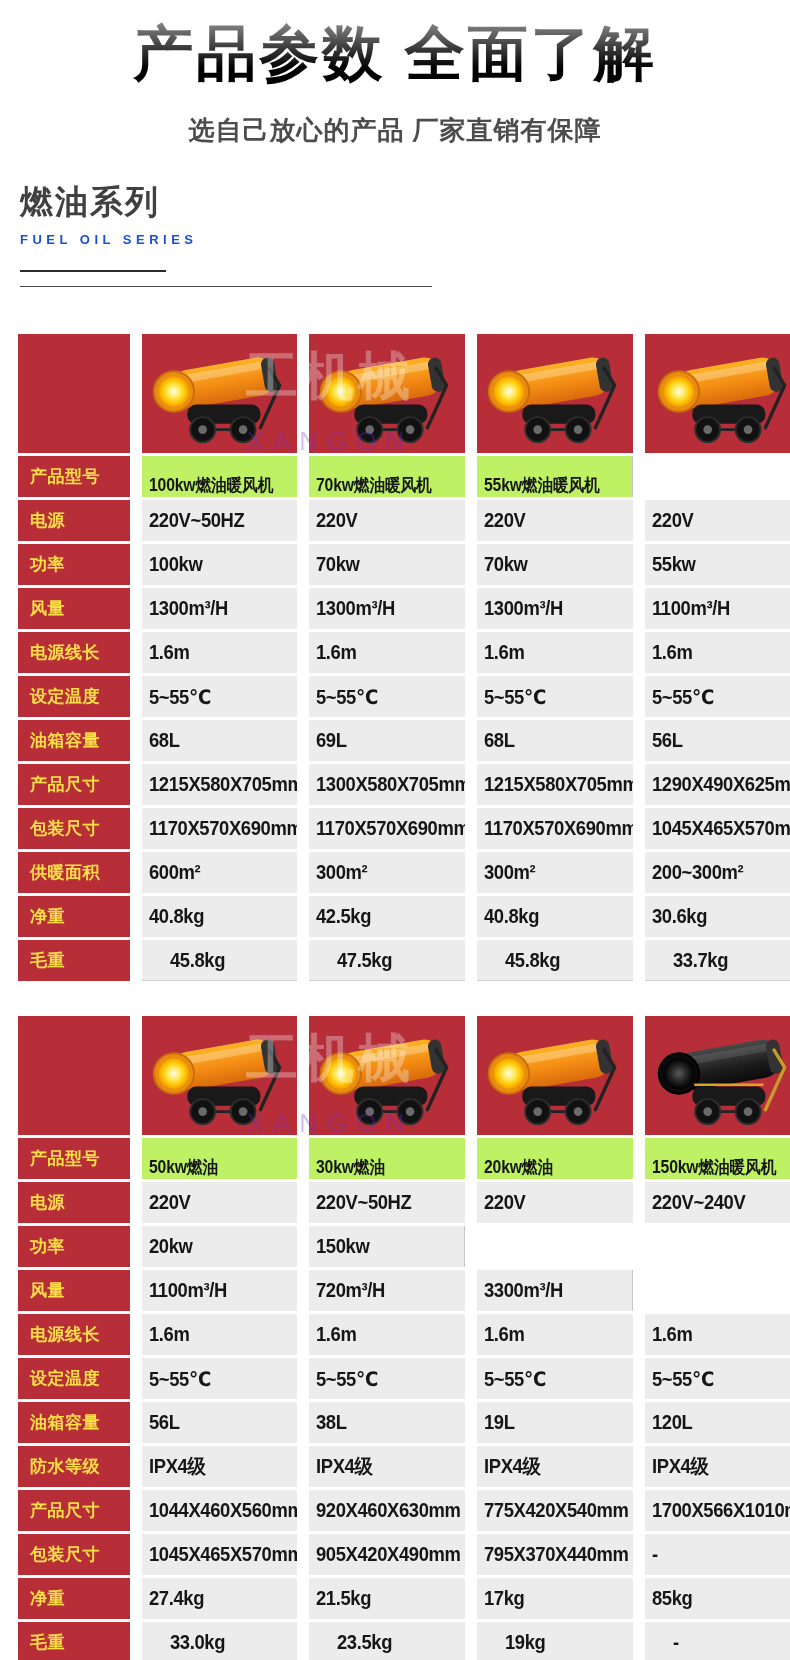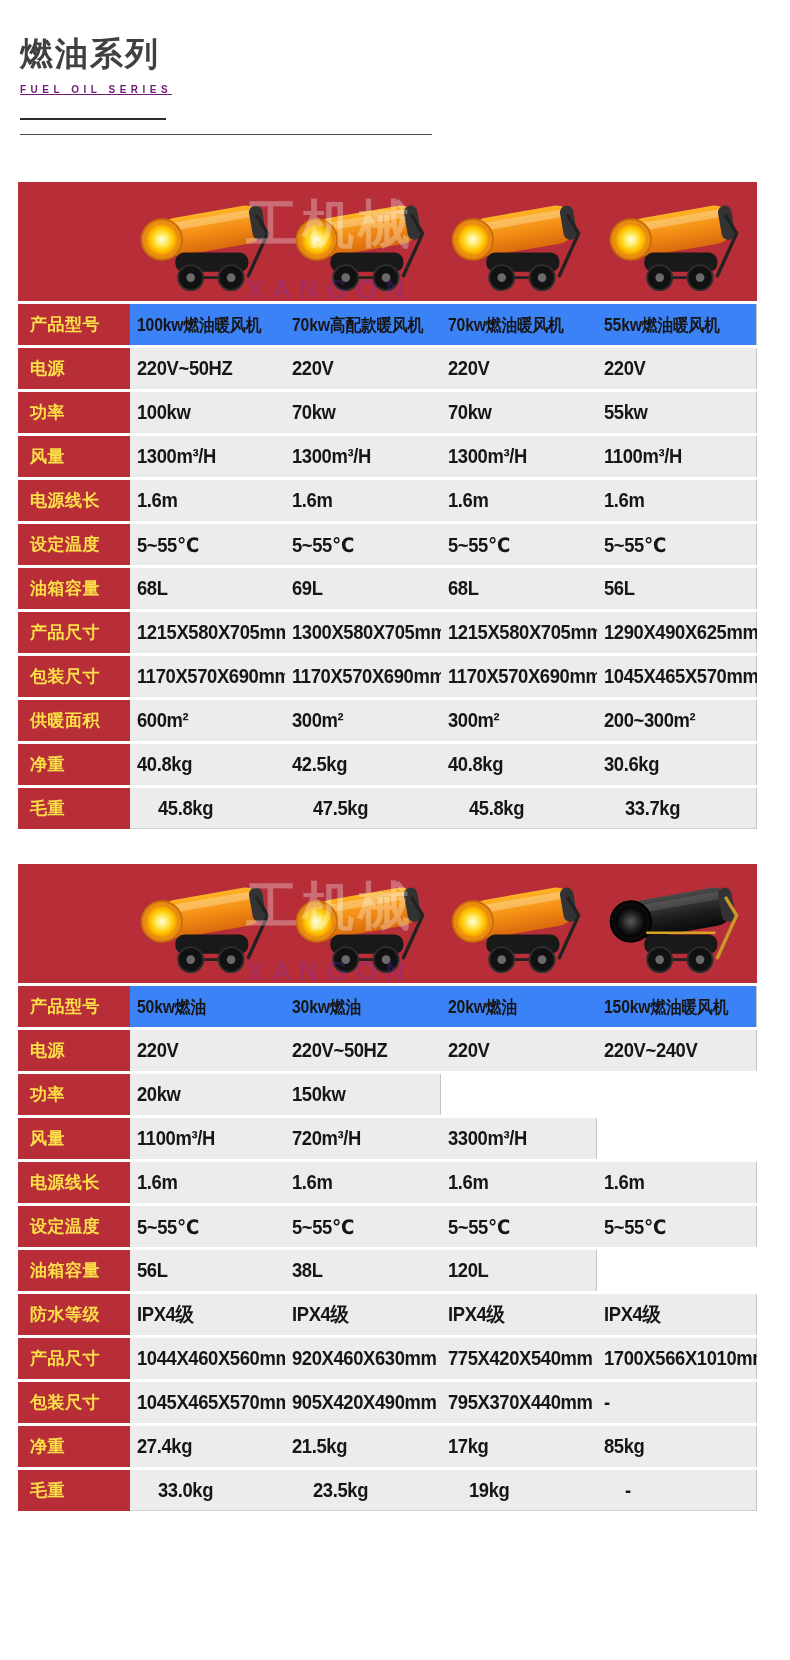--- a/index.html
+++ b/index.html
@@ -17,31 +17,31 @@
       background:linear-gradient(180deg,#8d8d8d 0%,#3a3a3a 42%,#000 72%);
       -webkit-background-clip:text;background-clip:text;
       color:transparent;-webkit-text-fill-color:transparent;
     }
   }
   .hero-subtitle{margin:26px 0 0 0;font-size:26px;font-weight:700;color:#4c4c4c;letter-spacing:1px;}
 
   
   .series-head{margin:32px 0 0 20px;}
   .series-title{margin:0;font-size:33px;font-weight:800;color:#404040;letter-spacing:2px;}
-  .series-en{margin-top:7px;font-size:10px;font-weight:700;color:#701a75;letter-spacing:4.5px;text-decoration:underline;}
+  .series-en{margin-top:7px;font-size:13px;font-weight:700;color:#1d4ed8;letter-spacing:4.5px;}
   .line-short{margin-top:23px;width:146px;height:2px;background:#2b2b2b;}
   .line-long{margin-top:14px;width:412px;height:1px;background:#4a4a4a;}
 
   
   .spec-table{position:relative;margin:47px 0 0 18px;width:755px;}
   .spec-table + .spec-table{margin-top:35px;}
   .thead, .trow{
     display:grid;
     grid-template-columns:112px 155px 156px 156px 160px;
-    column-gap:0;
+    column-gap:12px;
   }
   .thead{position:relative;height:119px;margin-bottom:3px;}
   .hcell{background:var(--accent,#B72E39);position:relative;overflow:hidden;display:flex;align-items:flex-end;justify-content:center;}
   .hcell svg{display:block;margin:0 auto 2px auto;}
   .watermark{
     position:absolute;left:228px;top:8px;z-index:3;pointer-events:none;
     display:flex;flex-direction:column;align-items:center;opacity:.30;
   }
   .wm-cn{font-size:52px;font-weight:800;color:#ffffff;letter-spacing:4px;text-shadow:0 0 2px rgba(120,120,120,.45);}
   .wm-en{font-size:26px;font-weight:400;color:#6d28d9;letter-spacing:9px;margin-top:14px;}
@@ -49,21 +49,21 @@
   .trow{height:41px;margin-bottom:3px;}
   .tlabel{
     background:var(--accent,#B72E39);color:#fde047;font-size:17px;font-weight:700;
     letter-spacing:.5px;display:flex;align-items:center;padding-left:12px;box-sizing:border-box;
     white-space:nowrap;
   }
   .tcell{
     background:#ECECEC;display:flex;align-items:center;padding-left:7px;box-sizing:border-box;
     overflow:hidden;
   }
-  .trow--first .tcell{background:#3b82f6;}
+  .trow--first .tcell{background:#bef264;align-items:flex-end;}
   .trow .tcell:last-child{box-shadow:inset -1px 0 0 #c6c6c6;}
   .trow:last-child .tcell{box-shadow:inset 0 -1px 0 #cfcfcf;padding-left:28px;}
   .trow:last-child .tcell:last-child{box-shadow:inset -1px 0 0 #c6c6c6, inset 0 -1px 0 #cfcfcf;}
   .val{
     display:inline-block;font-size:20px;font-weight:700;color:#161616;
     letter-spacing:-.4px;white-space:nowrap;transform:scaleX(.92);transform-origin:0 50%;
   }
   .trow--first .val{font-size:17.5px;letter-spacing:-.2px;transform:scaleX(.9);}
 </style>
 </head>
@@ -90,20 +90,24 @@
     <radialGradient id="lensGrad">
       <stop offset="0" stop-color="#5a5a5a"></stop>
         <stop offset="0.55" stop-color="#232323"></stop>
         <stop offset="1" stop-color="#000"></stop>
     </radialGradient>
   </defs>
 </svg>
 
 <div class="page">
 
+  <header class="hero">
+    <h1 class="hero-title">产品参数 全面了解</h1>
+    <p class="hero-subtitle">选自己放心的产品 厂家直销有保障</p>
+  </header>
 
   <section class="series-head">
     <h2 class="series-title">燃油系列</h2>
     <div class="series-en">FUEL OIL SERIES</div>
     <div class="line-short"></div>
     <div class="line-long"></div>
   </section>
 
   <section class="spec-table">
     <div class="thead">
@@ -189,23 +193,20 @@
   </svg>
         </div>
       </div>
     <div class="tbody">
         <div class="trow trow--first">
           <div class="tlabel">产品型号</div>
           <div class="tcell">
             <span class="val">100kw燃油暖风机</span>
           </div>
           <div class="tcell">
-            <span class="val">70kw高配款暖风机</span>
-          </div>
-          <div class="tcell">
             <span class="val">70kw燃油暖风机</span>
           </div>
           <div class="tcell">
             <span class="val">55kw燃油暖风机</span>
           </div>
         </div>
         <div class="trow">
           <div class="tlabel">电源</div>
           <div class="tcell">
             <span class="val">220V~50HZ</span>
@@ -541,20 +542,23 @@
         </div>
         <div class="trow">
           <div class="tlabel">油箱容量</div>
           <div class="tcell">
             <span class="val">56L</span>
           </div>
           <div class="tcell">
             <span class="val">38L</span>
           </div>
           <div class="tcell">
+            <span class="val">19L</span>
+          </div>
+          <div class="tcell">
             <span class="val">120L</span>
           </div>
         </div>
         <div class="trow">
           <div class="tlabel">防水等级</div>
           <div class="tcell">
             <span class="val">IPX4级</span>
           </div>
           <div class="tcell">
             <span class="val">IPX4级</span>

